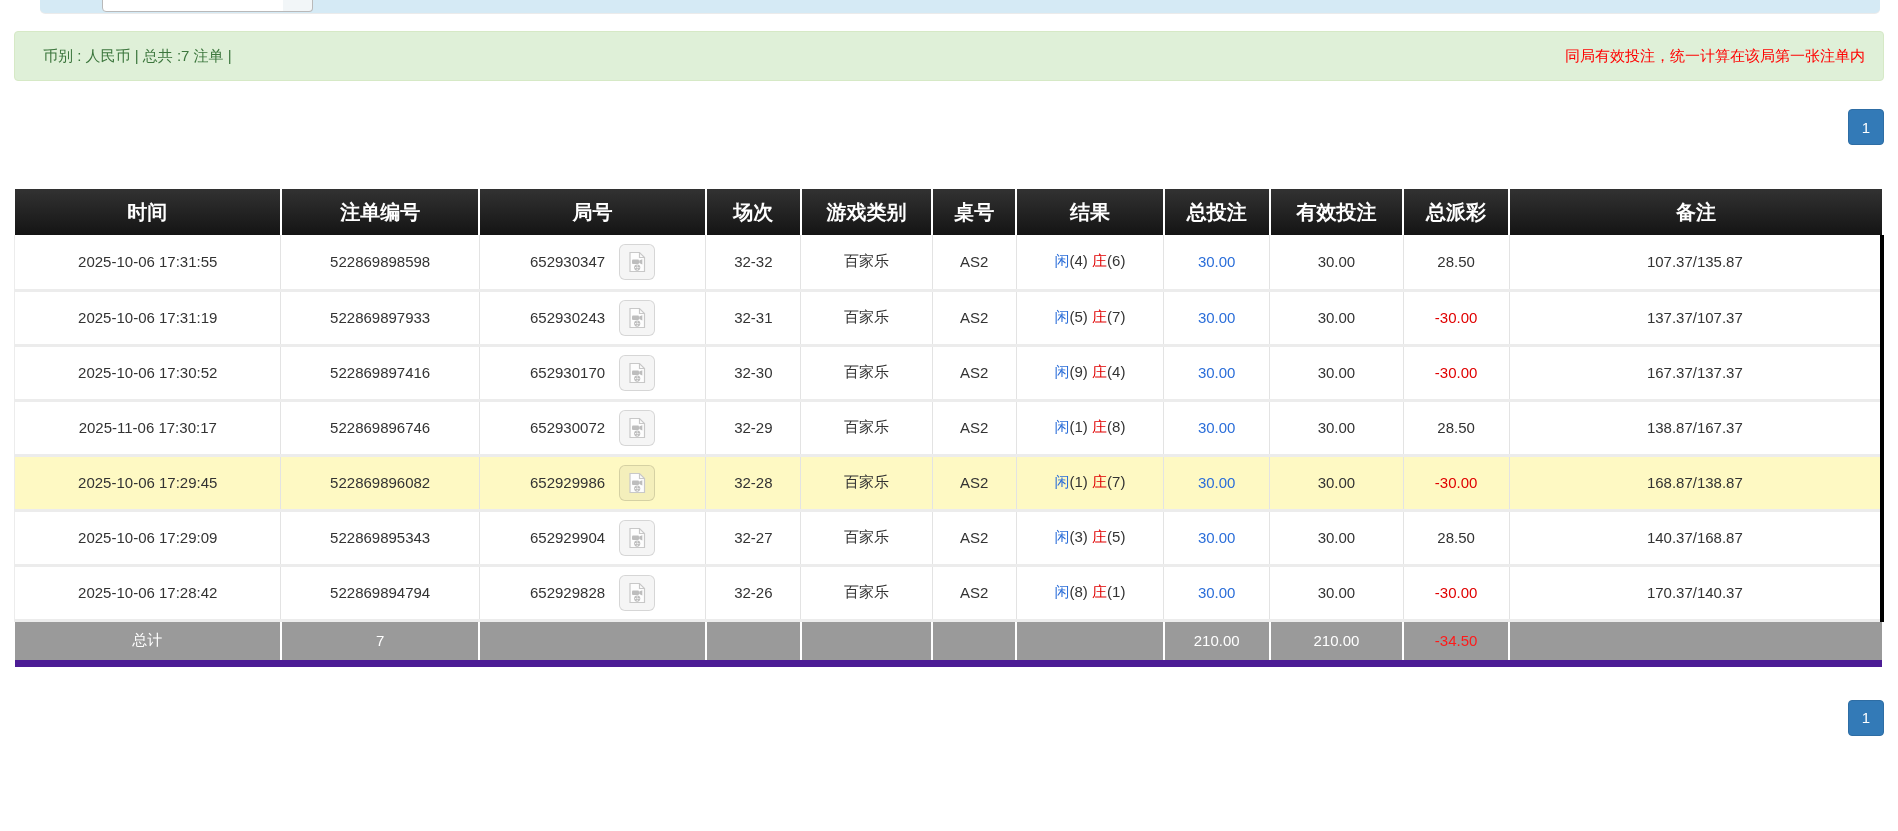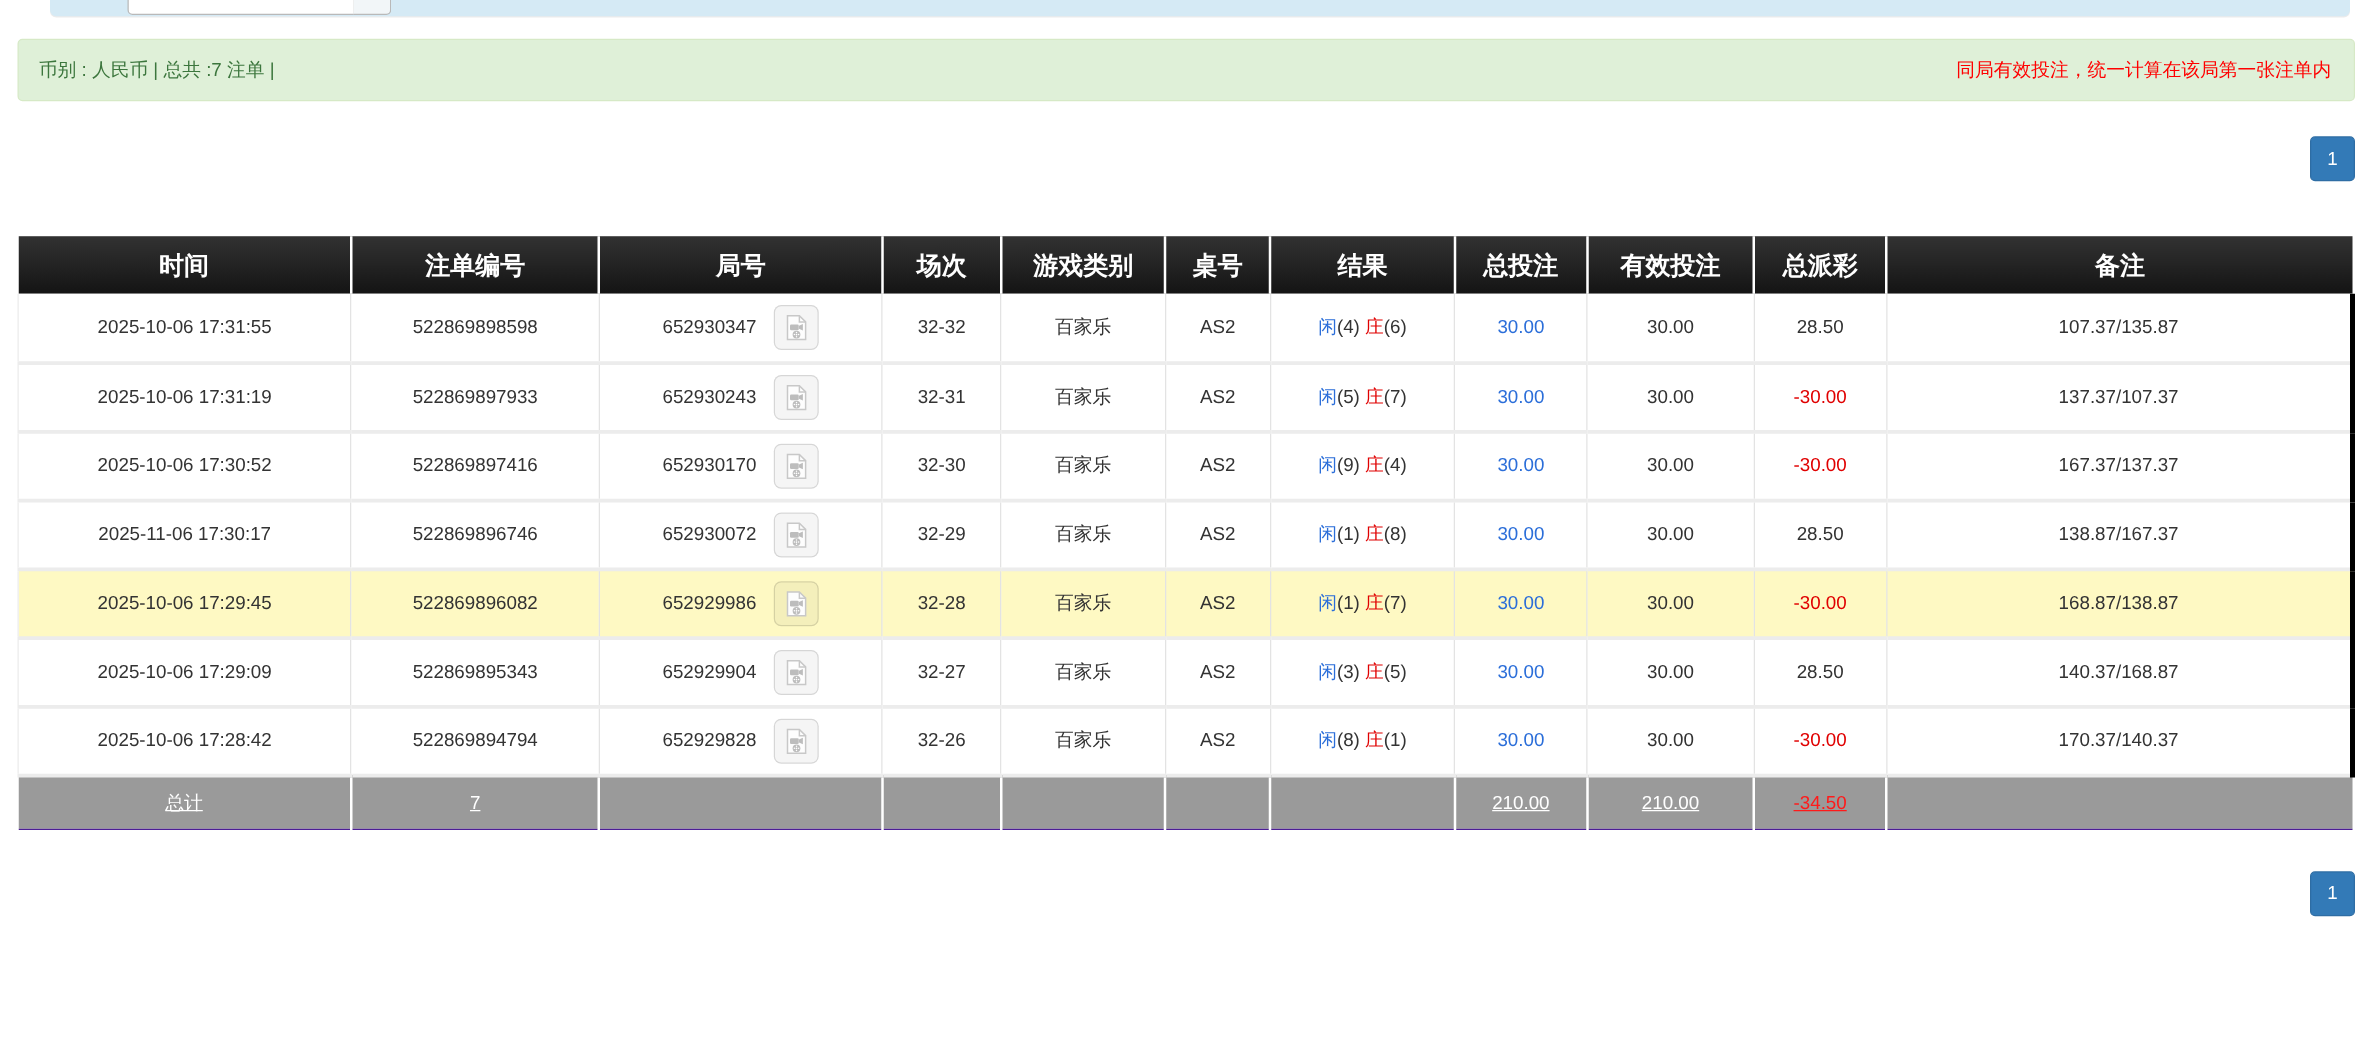--- a/index.html
+++ b/index.html
@@ -37,21 +37,21 @@
   .content { position: absolute; top: 0; left: 0; width: 1898px; padding: 0 14px; }
 
   
   .info-bar {
     margin-top: 31px;
     height: 50px;
     background: #dff0d8;
     border: 1px solid #d6e9c6;
     border-radius: 4px;
     display: flex; align-items: center; justify-content: space-between;
-    padding: 0 18px 0 16px;
+    padding: 0 18px 0 28px;
   }
   .info-summary { color: #3c763d; }
   .info-note { color: #f00; }
 
   
   .pager-row { display: flex; justify-content: flex-end; margin-top: 28px; }
   .pager-row.bottom { margin-top: 33px; }
   .page-btn {
     width: 36px; height: 36px;
     background: #337ab7; color: #fff;
@@ -103,21 +103,21 @@
 
   
   .report tr.totals td {
     background: #9a9a9a; color: #fff;
     height: 43px;
     border-right: 2px solid #fff;
     border-bottom: 2px solid #fff;
     border-left: none;
   }
   .report tr.totals td:last-child { border-right: none; }
-  .report tr.totals:last-child td { border-bottom: 1px solid #4c1d95; text-decoration: underline; }
+  .report tr.totals:last-child td { border-bottom: 7px solid #4c1d95; }
   .report tr.totals td.neg { color: #ff1a1a; }
 </style>
 </head>
 <body>
 
 <div class="top-strip">
   <input class="top-input" value="" style="">
   <div class="top-input-btn"></div>
 </div>
 

